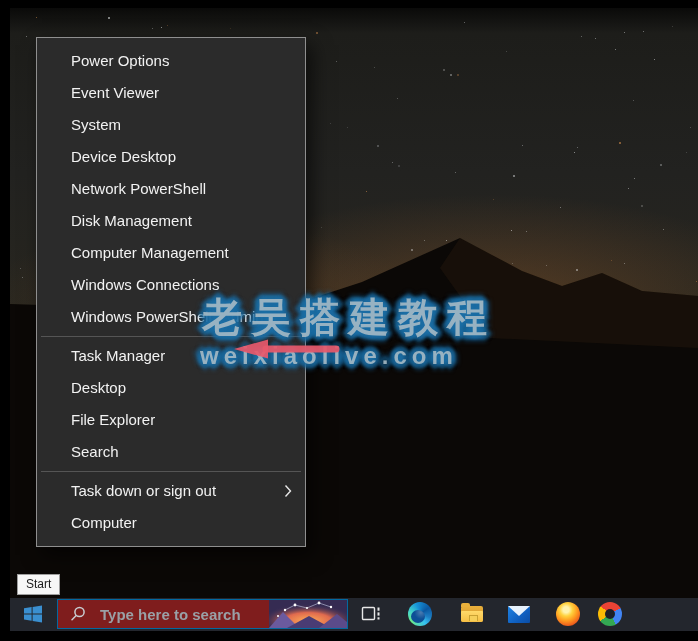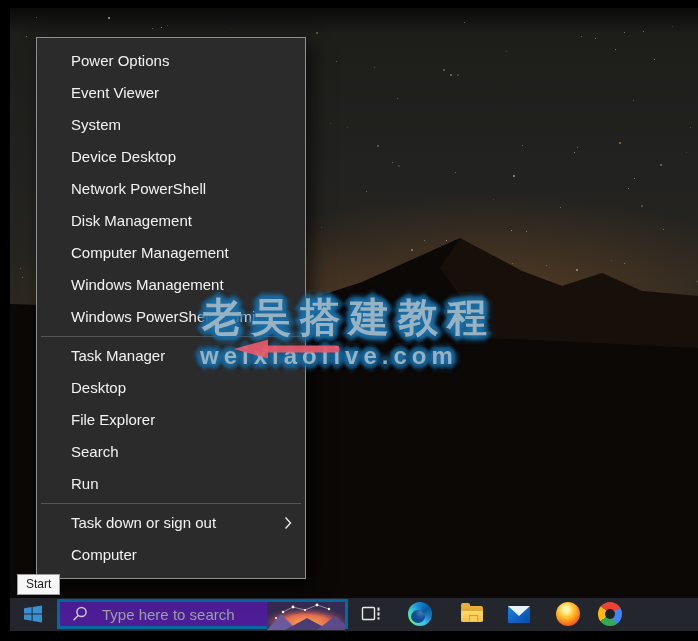--- a/index.html
+++ b/index.html
@@ -11,22 +11,22 @@
       radial-gradient(ellipse 430px 150px at 70% 46%, rgba(158,95,42,.38), transparent 70%),
       radial-gradient(ellipse 320px 120px at 28% 47%, rgba(130,82,42,.28), transparent 70%),
       linear-gradient(180deg,#0a0a09 0%,#1d1d1a 4%,#222220 26%,#28261f 48%,#32291f 62%,#3a2d1d 71%,#15110d 80%,#0b0907 100%);}
   .stars{position:absolute;inset:0;pointer-events:none;}
   .star{position:absolute;border-radius:50%;}
   .mountains{position:absolute;left:0;top:0;}
   
   .taskbar{position:absolute;left:0;right:0;bottom:10px;height:33px;background:#23262d;z-index:10;}
   .bottom-strip{position:absolute;left:0;right:0;bottom:0;height:10px;background:#000;z-index:11;}
   .start-btn{position:absolute;left:11px;top:4px;width:24px;height:24px;cursor:pointer;}
-  .searchbox{position:absolute;left:47px;top:1px;width:291px;height:30px;background:#4c1d95;
-             border:3px solid #0369a1;box-sizing:border-box;display:flex;align-items:center;}
+  .searchbox{position:absolute;left:47px;top:1px;width:291px;height:30px;background:#7f1d1d;
+             border:1px solid #0369a1;box-sizing:border-box;display:flex;align-items:center;font-weight:bold;}
   .searchbox .mag{margin-left:11px;flex:0 0 auto;}
   .search-text{color:#9aa0a6;font-size:15px;margin-left:13px;white-space:nowrap;}
   .search-thumb{position:absolute;right:0;top:0;width:78px;height:28px;overflow:hidden;}
   .tb-icon{position:absolute;top:4px;width:24px;height:24px;}
   .i-taskview{left:348px;}
   .i-edge{left:398px;border-radius:50%;
     background:conic-gradient(from 150deg,#35c1f1 0deg,#6ce98a 80deg,#47d8c9 130deg,#1793d8 190deg,#0b57a0 265deg,#1d7fc4 320deg,#35c1f1 360deg);}
   .i-edge::after{content:"";position:absolute;left:3px;top:8px;width:14px;height:13px;border-radius:50%;
     background:radial-gradient(circle at 70% 20%, rgba(255,255,255,.25), transparent 45%),#0d4f96;
     filter:blur(.4px);}
@@ -226,28 +226,27 @@
   </div>
 
   <div class="menu">
     <div class="menu-item">Power Options</div>
     <div class="menu-item">Event Viewer</div>
     <div class="menu-item">System</div>
     <div class="menu-item">Device Desktop</div>
     <div class="menu-item">Network PowerShell</div>
     <div class="menu-item">Disk Management</div>
     <div class="menu-item">Computer Management</div>
-    <div class="menu-item">Windows Management</div>
+    <div class="menu-item">Windows Connections</div>
     <div class="menu-item">Windows PowerShell (Admin)</div>
     <div class="menu-sep"></div>
     <div class="menu-item">Task Manager</div>
     <div class="menu-item">Desktop</div>
     <div class="menu-item">File Explorer</div>
     <div class="menu-item">Search</div>
-    <div class="menu-item">Run</div>
     <div class="menu-sep"></div>
     <div class="menu-item">
       <span>Task down or sign out</span>
       <svg class="chev" width="8" height="14" viewBox="0 0 8 14">
         <polyline points="1.5,1.5 6.5,7 1.5,12.5" fill="none" stroke="#e8e8e8" stroke-width="1.4"></polyline>
       </svg>
     </div>
     <div class="menu-item">Computer</div>
   </div>
 

